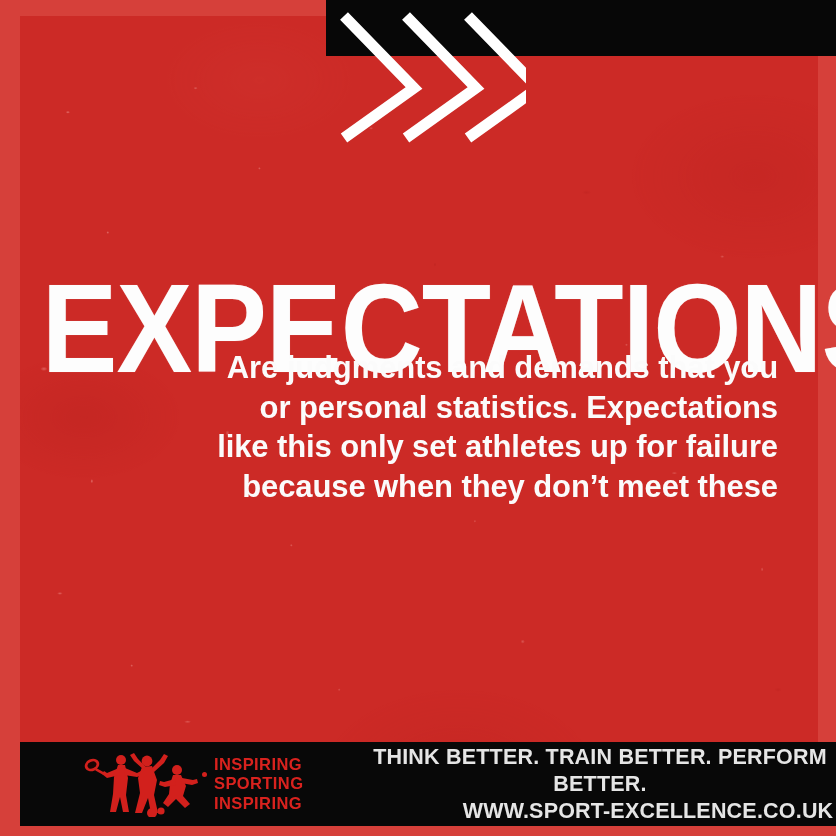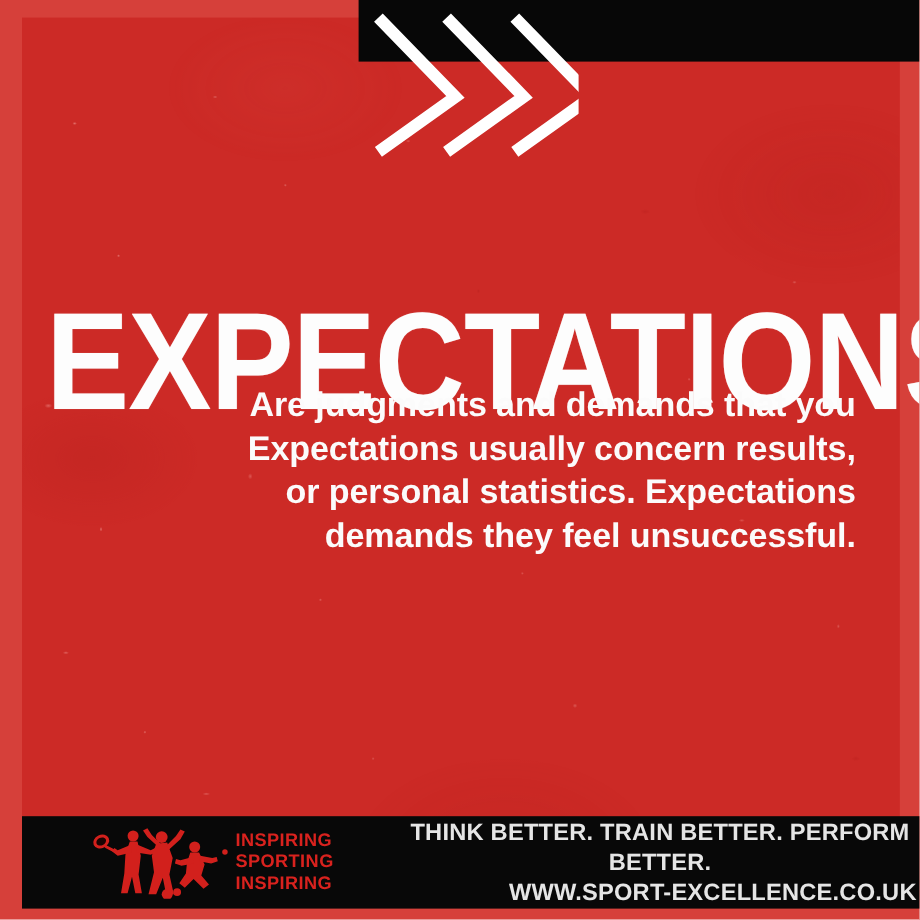--- a/index.html
+++ b/index.html
@@ -191,23 +191,23 @@
         <path d="M38 18 L108 90 L38 140" transform="translate(62,0)"></path>
         <path d="M38 18 L108 90 L38 140" transform="translate(124,0)"></path>
       </g>
     </svg>
   </div>
 
   <h1 class="title">EXPECTATIONS</h1>
 
   <div class="body-copy">
     <span class="line">Are judgments and demands that you</span>
-    <span class="line">Expectations usually concern results,</span>
     <span class="line">or personal statistics. Expectations</span>
-    <span class="line">demands they feel unsuccessful.</span>
+    <span class="line">like this only set athletes up for failure</span>
+    <span class="line">because when they don’t meet these</span>
   </div>
 
   <div class="footer">
 
     <div class="logo-block">
       <svg class="logo-mark" viewBox="0 0 120 66" aria-hidden="true">
         <g fill="#d2201c">
 
           <ellipse cx="12" cy="14" rx="7.5" ry="6" transform="rotate(-25 12 14)"></ellipse>
           <ellipse cx="12" cy="14" rx="4.6" ry="3.4" transform="rotate(-25 12 14)" fill="#1a0403"></ellipse>

